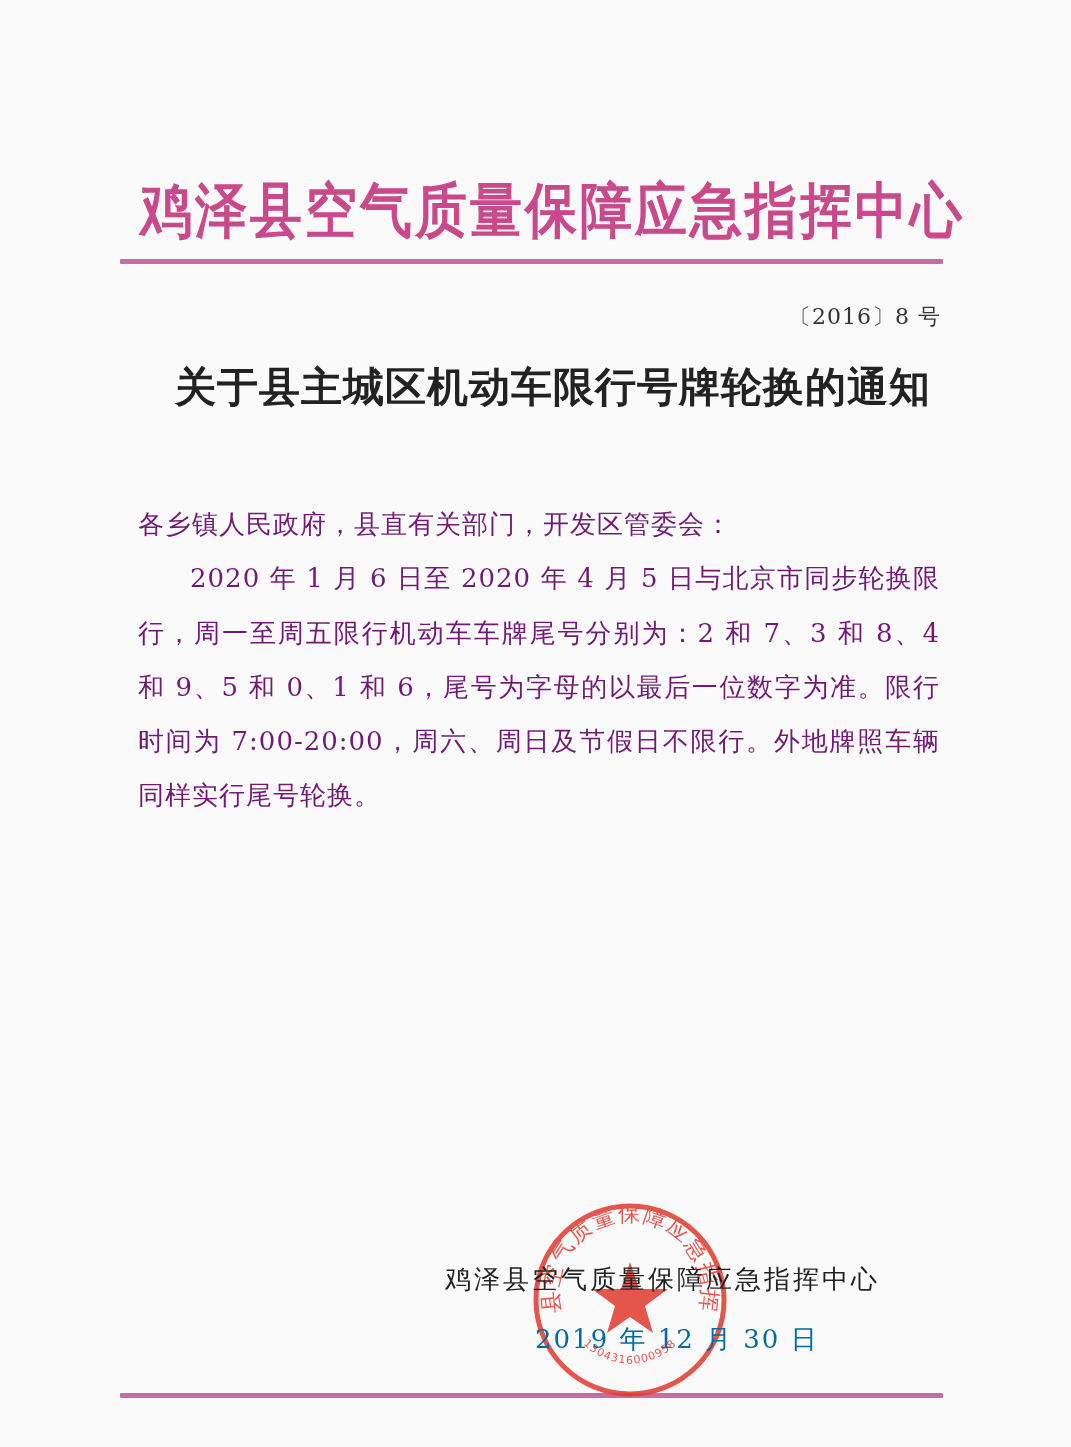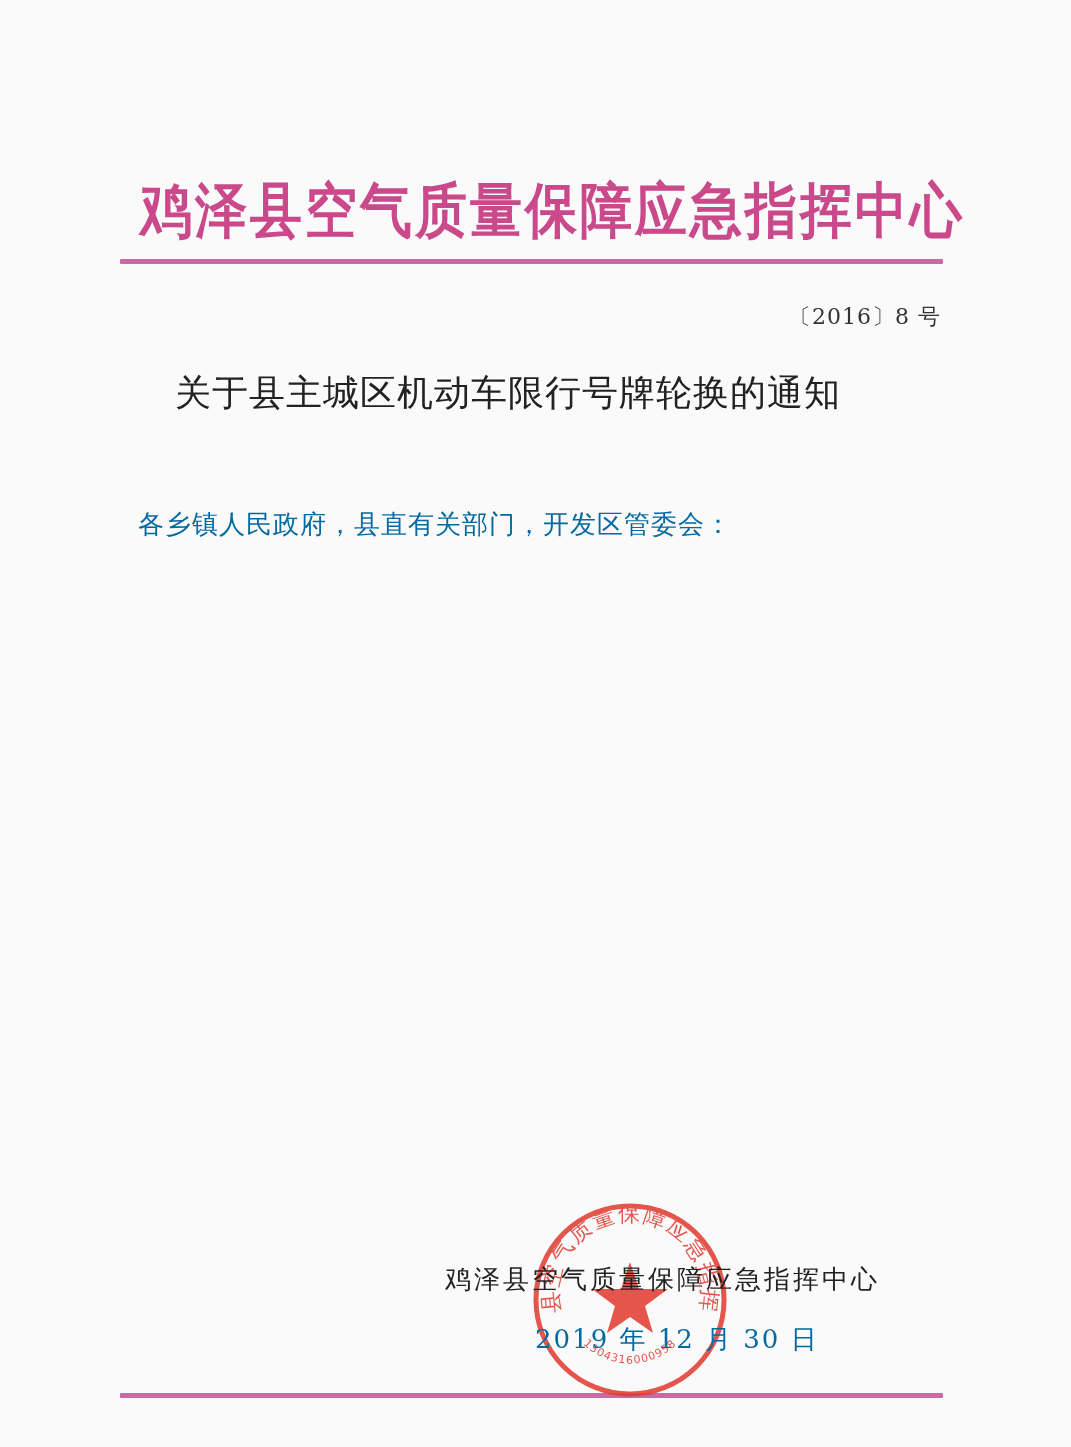--- a/index.html
+++ b/index.html
@@ -22,27 +22,27 @@
     position: absolute; left: 120px; width: 823px; height: 5px;
     background: #c86aa4; border-radius: 1px;
   }
   .rule.top { top: 259px; }
   .rule.bottom { top: 1393px; }
   .doc-number {
     position: absolute; right: 130px; top: 302px;
     font-size: 22px; color: #333; letter-spacing: 1px;
   }
   .doc-title {
-    position: absolute; left: 175px; top: 369px; width: 730px;
-    font-size: 36px; font-weight: normal; color: #222;
+    position: absolute; left: 175px; top: 360px; width: 730px;
+    font-size: 41px; font-weight: bold; color: #222;
     white-space: nowrap; letter-spacing: 1px;
   }
   .body-text {
     position: absolute; left: 138px; top: 497px; width: 802px;
-    font-size: 26px; line-height: 54.3px; color: #0369a1;
+    font-size: 26px; line-height: 54.3px; color: #701a75;
     text-align: justify; text-justify: inter-character; letter-spacing: 1px;
   }
   .body-text p { margin: 0; }
   .body-text .indent { text-indent: 2em; }
   .signature {
     position: absolute; left: 445px; top: 1262px;
     font-size: 26px; letter-spacing: 3px; color: #222; z-index: 3;
   }
   .sign-date {
     position: absolute; left: 535px; top: 1322px;
@@ -57,20 +57,21 @@
 <body>
 
 <div class="header-title">鸡泽县空气质量保障应急指挥中心</div>
 <div class="rule top"></div>
 
 <div class="doc-number">〔2016〕8 号</div>
 <div class="doc-title">关于县主城区机动车限行号牌轮换的通知</div>
 
 <div class="body-text">
   <p>各乡镇人民政府，县直有关部门，开发区管委会：</p>
+  <p class="indent">2020 年 1 月 6 日至 2020 年 4 月 5 日与北京市同步轮换限行，周一至周五限行机动车车牌尾号分别为：2 和 7、3 和 8、4 和 9、5 和 0、1 和 6，尾号为字母的以最后一位数字为准。限行时间为 7:00-20:00，周六、周日及节假日不限行。外地牌照车辆同样实行尾号轮换。</p>
 </div>
 
 <svg class="seal" viewBox="0 0 200 200">
   <defs>
     <path id="sealArc" d="M 30 110 A 72 72 0 1 1 170 110"></path>
     <path id="codeArc" d="M 40 125 A 66 66 0 0 0 160 125"></path>
   </defs>
   <circle cx="100" cy="100" r="94" fill="none" stroke="#e0392e" stroke-width="5"></circle>
   <text font-size="22" fill="#e0392e" font-family="DejaVu Sans, sans-serif" letter-spacing="2">
     <textPath href="#sealArc" startOffset="50%" text-anchor="middle">鸡泽县空气质量保障应急指挥中心</textPath>

